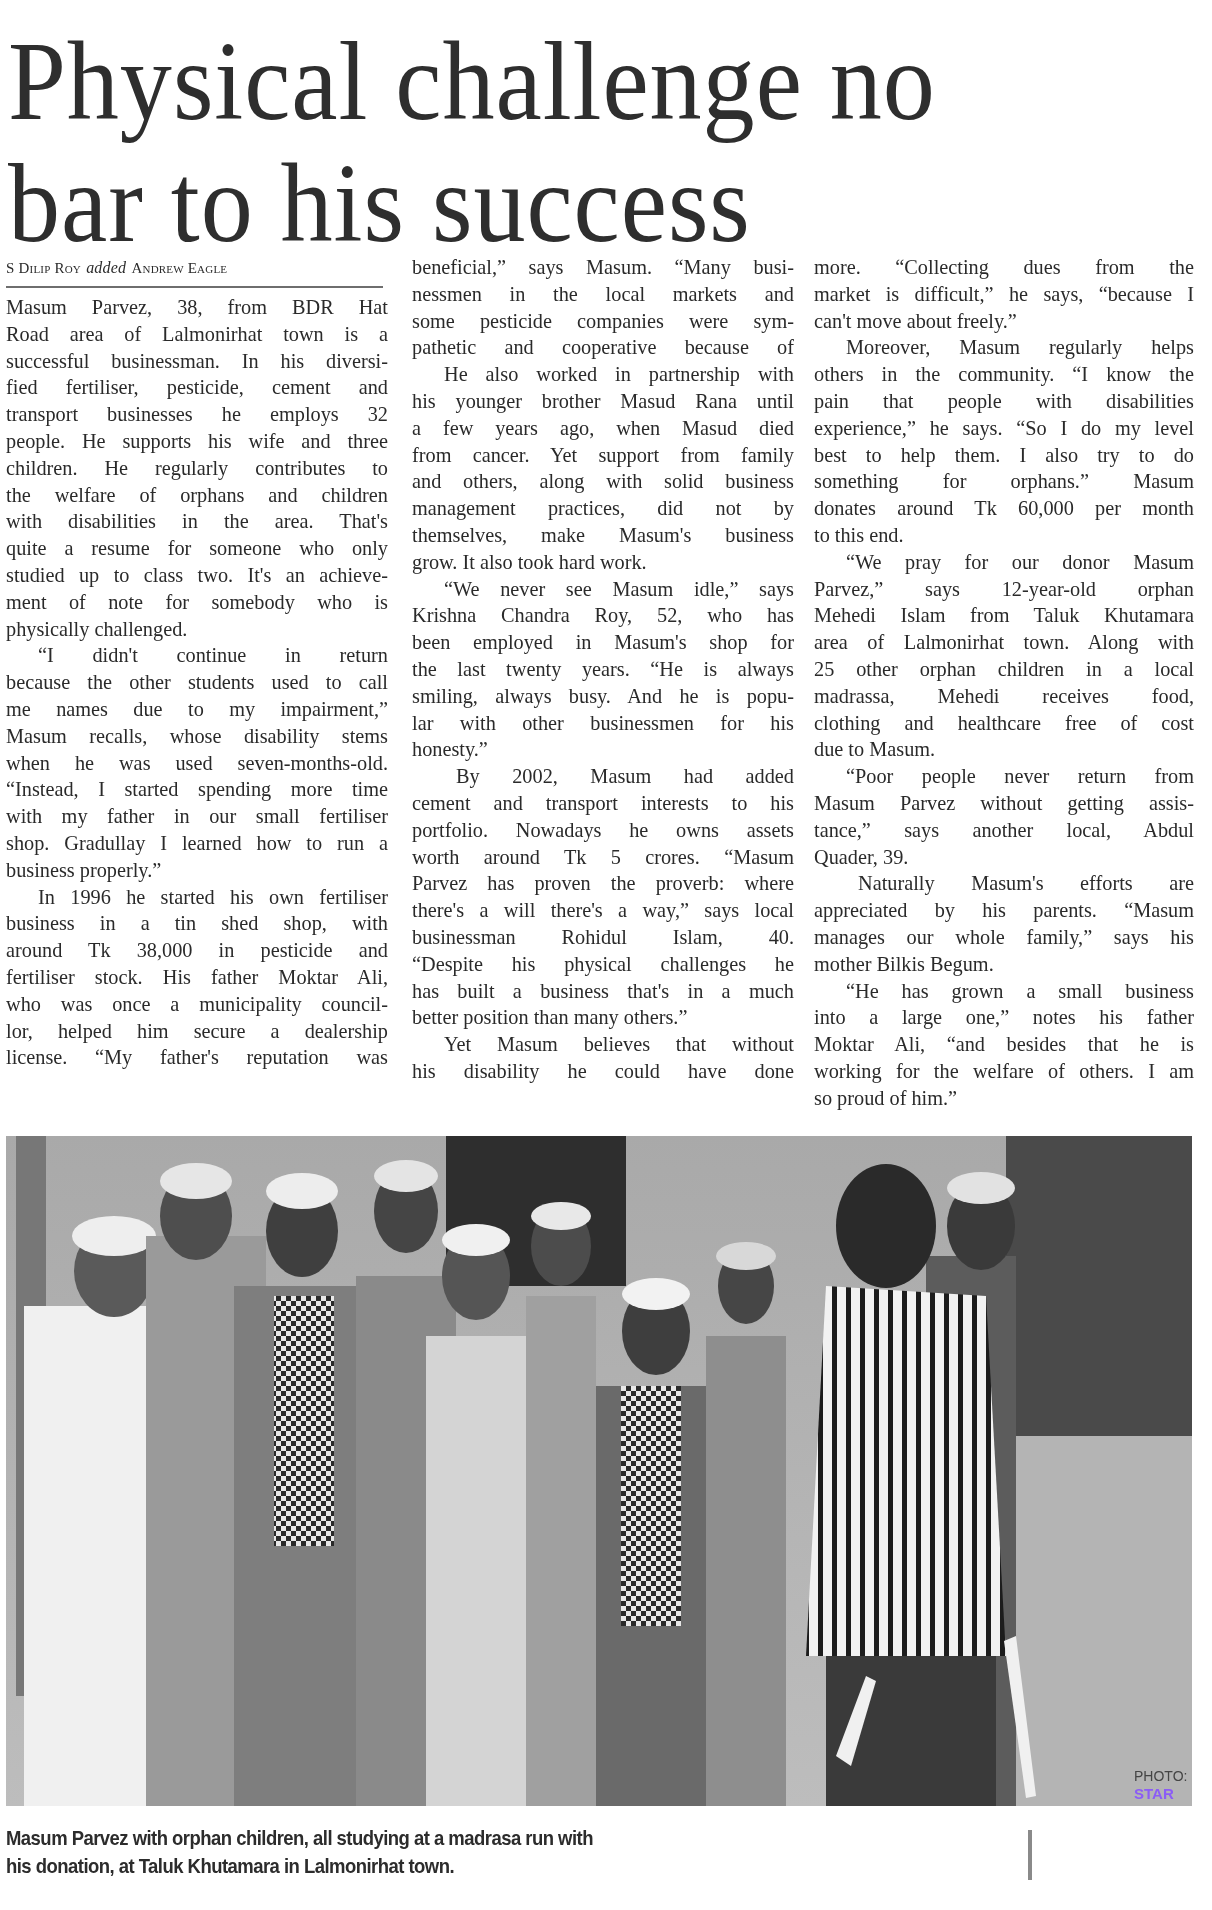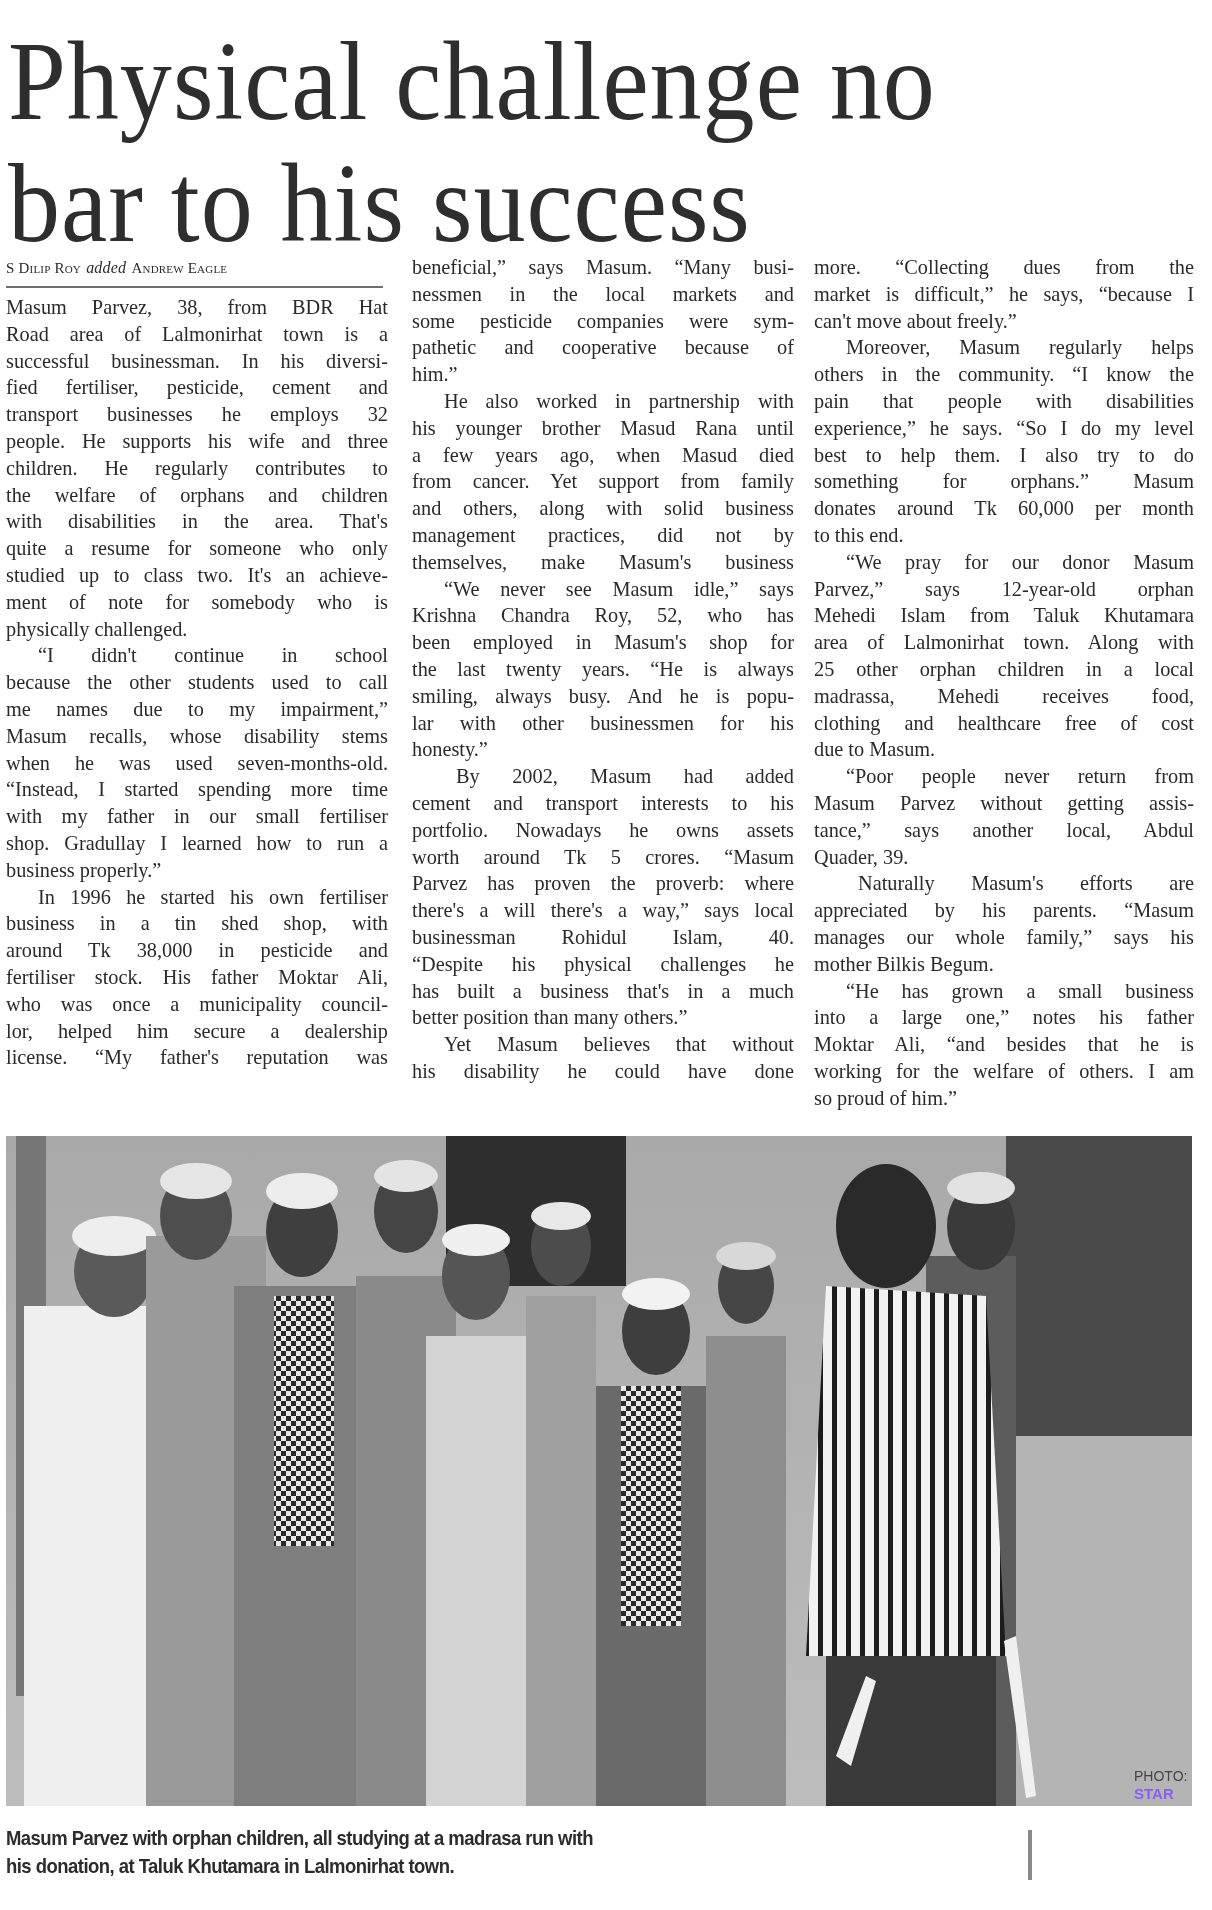--- a/index.html
+++ b/index.html
@@ -82,21 +82,21 @@
       <span class="text-line">fied fertiliser, pesticide, cement and</span>
       <span class="text-line">transport businesses he employs 32</span>
       <span class="text-line">people. He supports his wife and three</span>
       <span class="text-line">children. He regularly contributes to</span>
       <span class="text-line">the welfare of orphans and children</span>
       <span class="text-line">with disabilities in the area. That's</span>
       <span class="text-line">quite a resume for someone who only</span>
       <span class="text-line">studied up to class two. It's an achieve-</span>
       <span class="text-line">ment of note for somebody who is</span>
       <span class="text-line last">physically challenged.</span>
-      <span class="text-line indent">“I didn't continue in school</span>
+      <span class="text-line indent">“I didn't continue in return</span>
       <span class="text-line">because the other students used to call</span>
       <span class="text-line">me names due to my impairment,”</span>
       <span class="text-line">Masum recalls, whose disability stems</span>
       <span class="text-line">when he was used seven-months-old.</span>
       <span class="text-line">“Instead, I started spending more time</span>
       <span class="text-line">with my father in our small fertiliser</span>
       <span class="text-line">shop. Gradullay I learned how to run a</span>
       <span class="text-line last">business properly.”</span>
       <span class="text-line indent">In 1996 he started his own fertiliser</span>
       <span class="text-line">business in a tin shed shop, with</span>
@@ -107,28 +107,28 @@
       <span class="text-line">license. “My father's reputation was</span>
     </div>
 </div>
 
 <div class="column col2">
   <div class="col-body">
       <span class="text-line">beneficial,” says Masum. “Many busi-</span>
       <span class="text-line">nessmen in the local markets and</span>
       <span class="text-line">some pesticide companies were sym-</span>
       <span class="text-line">pathetic and cooperative because of</span>
-      <span class="text-line last">him.”</span>
       <span class="text-line indent">He also worked in partnership with</span>
       <span class="text-line">his younger brother Masud Rana until</span>
       <span class="text-line">a few years ago, when Masud died</span>
       <span class="text-line">from cancer. Yet support from family</span>
       <span class="text-line">and others, along with solid business</span>
       <span class="text-line">management practices, did not by</span>
       <span class="text-line">themselves, make Masum's business</span>
+      <span class="text-line last">grow. It also took hard work.</span>
       <span class="text-line indent">“We never see Masum idle,” says</span>
       <span class="text-line">Krishna Chandra Roy, 52, who has</span>
       <span class="text-line">been employed in Masum's shop for</span>
       <span class="text-line">the last twenty years. “He is always</span>
       <span class="text-line">smiling, always busy. And he is popu-</span>
       <span class="text-line">lar with other businessmen for his</span>
       <span class="text-line last">honesty.”</span>
       <span class="text-line indent2">By 2002, Masum had added</span>
       <span class="text-line">cement and transport interests to his</span>
       <span class="text-line">portfolio. Nowadays he owns assets</span>

